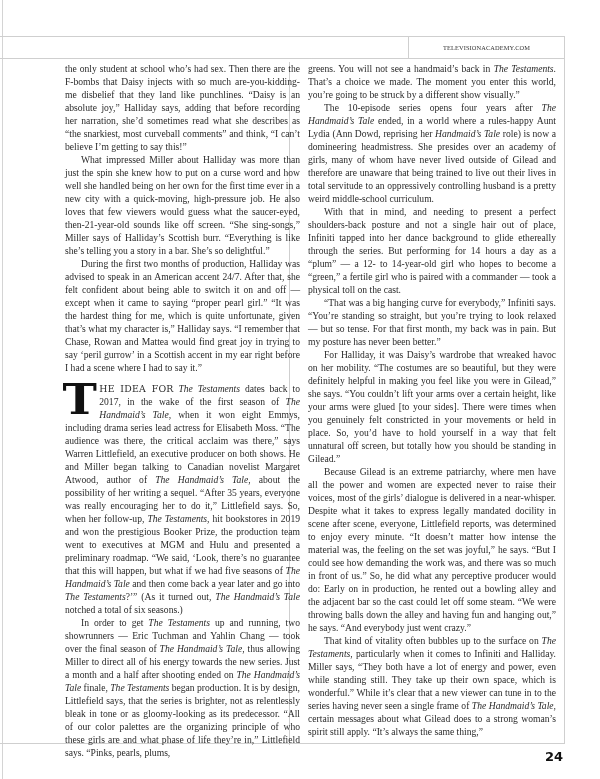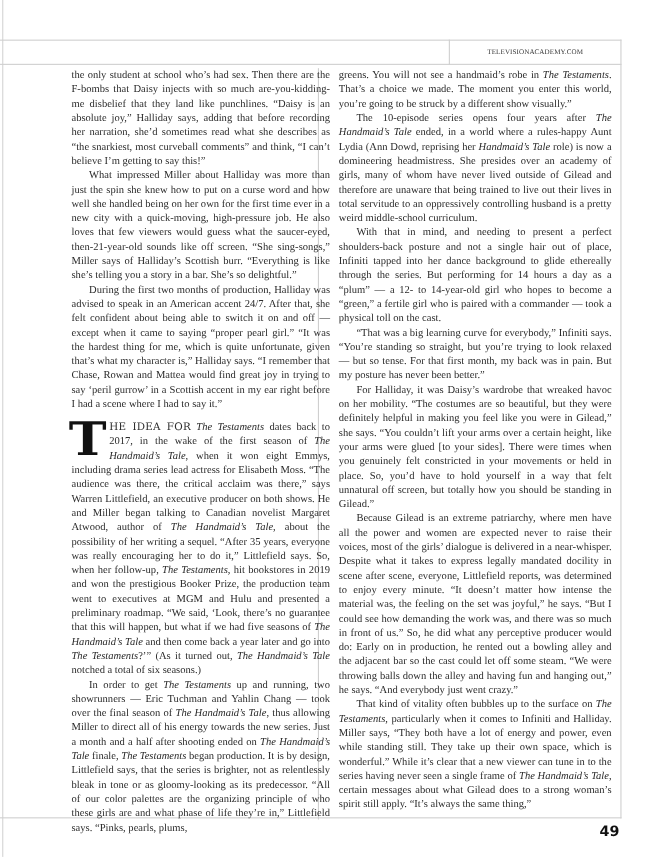--- a/index.html
+++ b/index.html
@@ -46,22 +46,22 @@
   <div class="gap"></div>
   <p class="noindent dropcap-wrap">
     <span class="dropcap">T</span>
     <span class="lead">HE IDEA FOR</span>
     <span> </span><i>The Testaments</i><span> dates back to 2017, in the wake of the first season of </span><i>The Handmaid’s Tale</i><span>, when it won eight Emmys, including drama series lead actress for Elisabeth Moss. “The audience was there, the critical acclaim was there,” says Warren Littlefield, an executive producer on both shows. He and Miller began talking to Canadian novelist Margaret Atwood, author of </span><i>The Handmaid’s Tale</i><span>, about the possibility of her writing a sequel. “After 35 years, everyone was really encouraging her to do it,” Littlefield says. So, when her follow-up, </span><i>The Testaments</i><span>, hit bookstores in 2019 and won the prestigious Booker Prize, the production team went to executives at MGM and Hulu and presented a preliminary roadmap. “We said, ‘Look, there’s no guarantee that this will happen, but what if we had five seasons of </span><i>The Handmaid’s Tale</i><span> and then come back a year later and go into </span><i>The Testaments</i><span>?’” (As it turned out, </span><i>The Handmaid’s Tale</i><span> notched a total of six seasons.)</span>
   </p>
   <p><span>In order to get </span><i>The Testaments</i><span> up and running, two showrunners — Eric Tuchman and Yahlin Chang — took over the final season of </span><i>The Handmaid’s Tale</i><span>, thus allowing Miller to direct all of his energy towards the new series. Just a month and a half after shooting ended on </span><i>The Handmaid’s Tale</i><span> finale, </span><i>The Testaments</i><span> began production. It is by design, Littlefield says, that the series is brighter, not as relentlessly bleak in tone or as gloomy-looking as its predecessor. “All of our color palettes are the organizing principle of who these girls are and what phase of life they’re in,” Littlefield says. “Pinks, pearls, plums,</span></p>
 </div>
 
 <div class="col col-right">
-  <p class="noindent"><span>greens. You will not see a handmaid’s robe in </span><i>The Testaments</i><span>. That’s a choice we made. The moment you enter this world, you’re going to be struck by a different show visually.”</span></p>
+  <p class="noindent"><span>greens. You will not see a handmaid’s back in </span><i>The Testaments</i><span>. That’s a choice we made. The moment you enter this world, you’re going to be struck by a different show visually.”</span></p>
   <p><span>The 10-episode series opens four years after </span><i>The Handmaid’s Tale</i><span> ended, in a world where a rules-happy Aunt Lydia (Ann Dowd, reprising her </span><i>Handmaid’s Tale</i><span> role) is now a domineering headmistress. She presides over an academy of girls, many of whom have never lived outside of Gilead and therefore are unaware that being trained to live out their lives in total servitude to an oppressively controlling husband is a pretty weird middle-school curriculum.</span></p>
   <p>With that in mind, and needing to present a perfect shoulders-back posture and not a single hair out of place, Infiniti tapped into her dance background to glide ethereally through the series. But performing for 14 hours a day as a “plum” — a 12- to 14-year-old girl who hopes to become a “green,” a fertile girl who is paired with a commander — took a physical toll on the cast.</p>
-  <p>“That was a big learning curve for everybody,” Infiniti says. “You’re standing so straight, but you’re trying to look relaxed — but so tense. For that first month, my back was in pain. But my posture has never been better.”</p>
+  <p>“That was a big hanging curve for everybody,” Infiniti says. “You’re standing so straight, but you’re trying to look relaxed — but so tense. For that first month, my back was in pain. But my posture has never been better.”</p>
   <p>For Halliday, it was Daisy’s wardrobe that wreaked havoc on her mobility. “The costumes are so beautiful, but they were definitely helpful in making you feel like you were in Gilead,” she says. “You couldn’t lift your arms over a certain height, like your arms were glued [to your sides]. There were times when you genuinely felt constricted in your movements or held in place. So, you’d have to hold yourself in a way that felt unnatural off screen, but totally how you should be standing in Gilead.”</p>
   <p>Because Gilead is an extreme patriarchy, where men have all the power and women are expected never to raise their voices, most of the girls’ dialogue is delivered in a near-whisper. Despite what it takes to express legally mandated docility in scene after scene, everyone, Littlefield reports, was determined to enjoy every minute. “It doesn’t matter how intense the material was, the feeling on the set was joyful,” he says. “But I could see how demanding the work was, and there was so much in front of us.” So, he did what any perceptive producer would do: Early on in production, he rented out a bowling alley and the adjacent bar so the cast could let off some steam. “We were throwing balls down the alley and having fun and hanging out,” he says. “And everybody just went crazy.”</p>
   <p><span>That kind of vitality often bubbles up to the surface on </span><i>The Testaments</i><span>, particularly when it comes to Infiniti and Halliday. Miller says, “They both have a lot of energy and power, even while standing still. They take up their own space, which is wonderful.” While it’s clear that a new viewer can tune in to the series having never seen a single frame of </span><i>The Handmaid’s Tale</i><span>, certain messages about what Gilead does to a strong woman’s spirit still apply. “It’s always the same thing,”</span></p>
 </div>
 
-<div class="pagenum">49</div>
+<div class="pagenum">24</div>
 
 </body></html>

